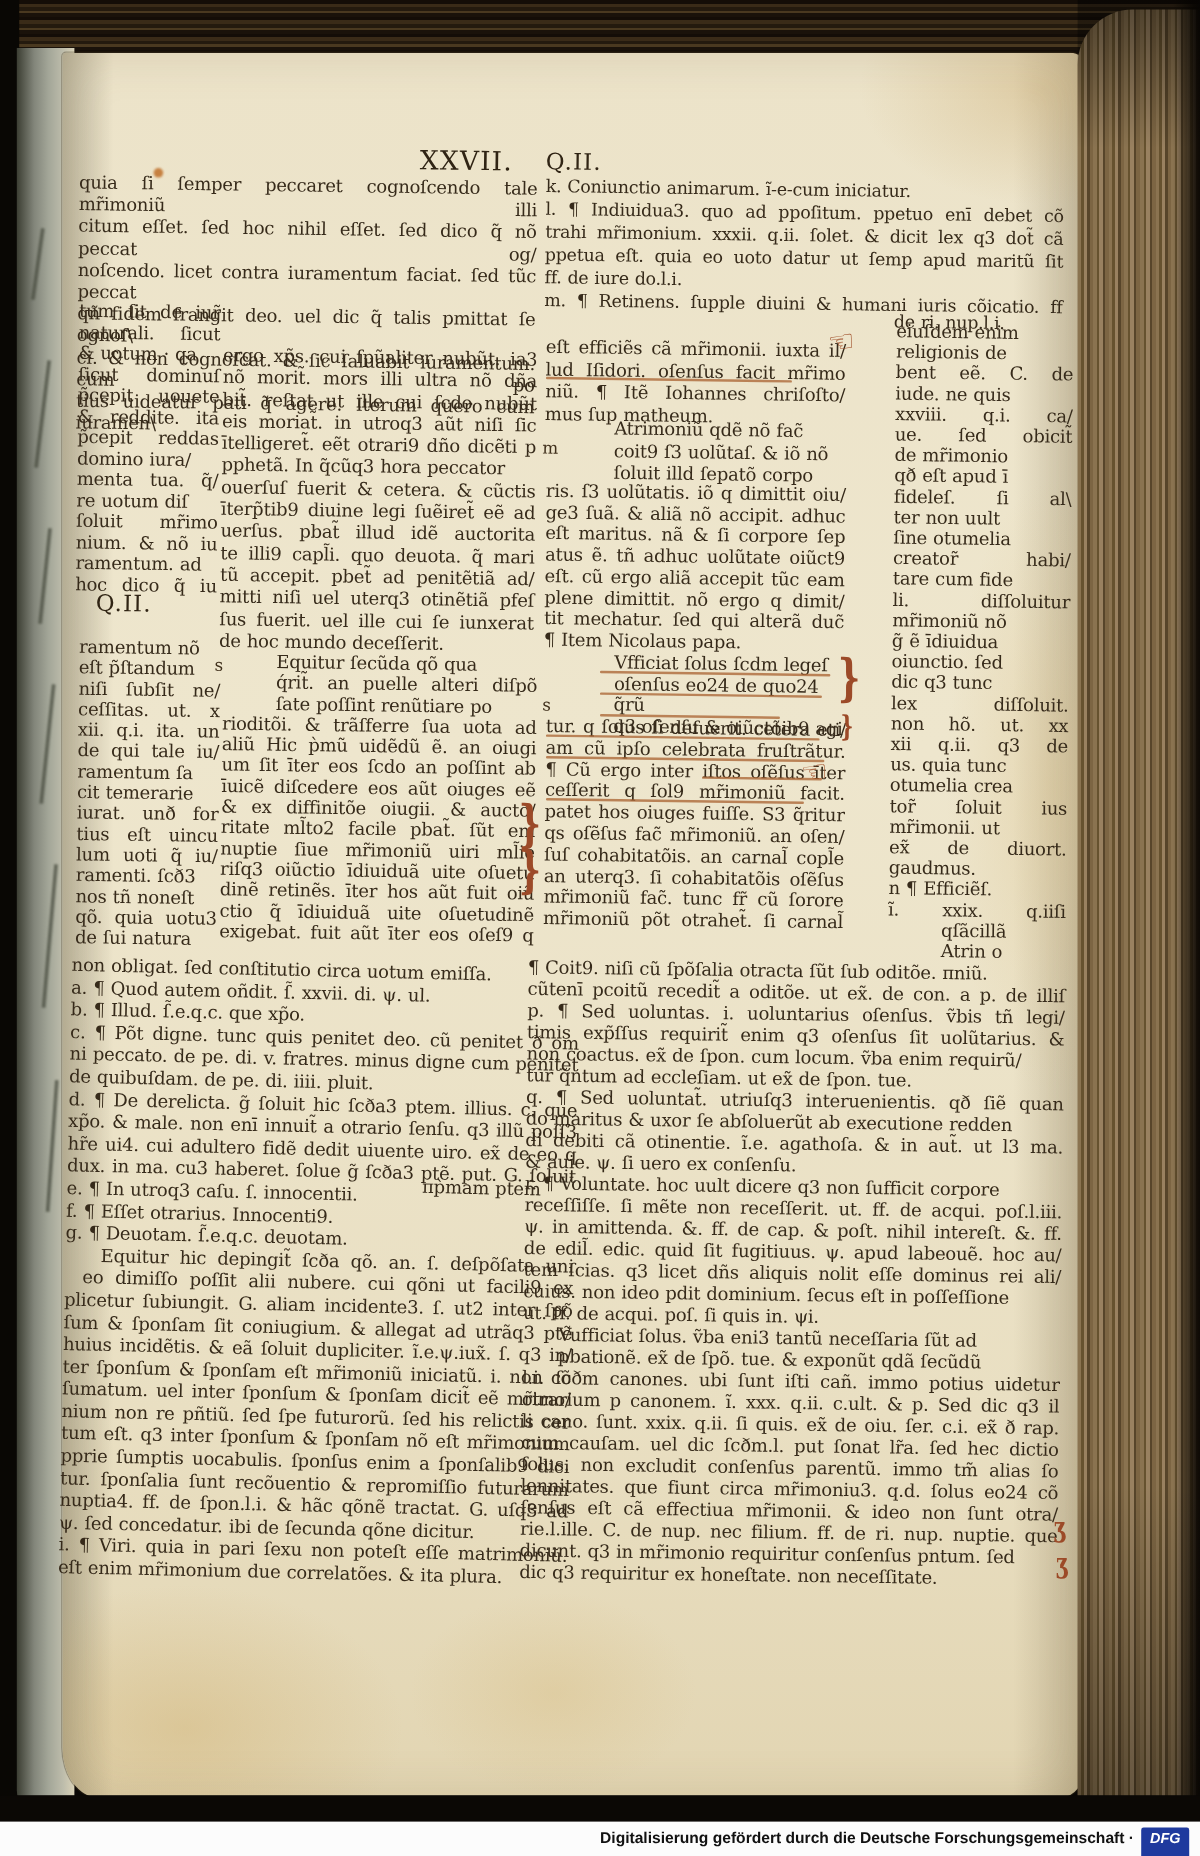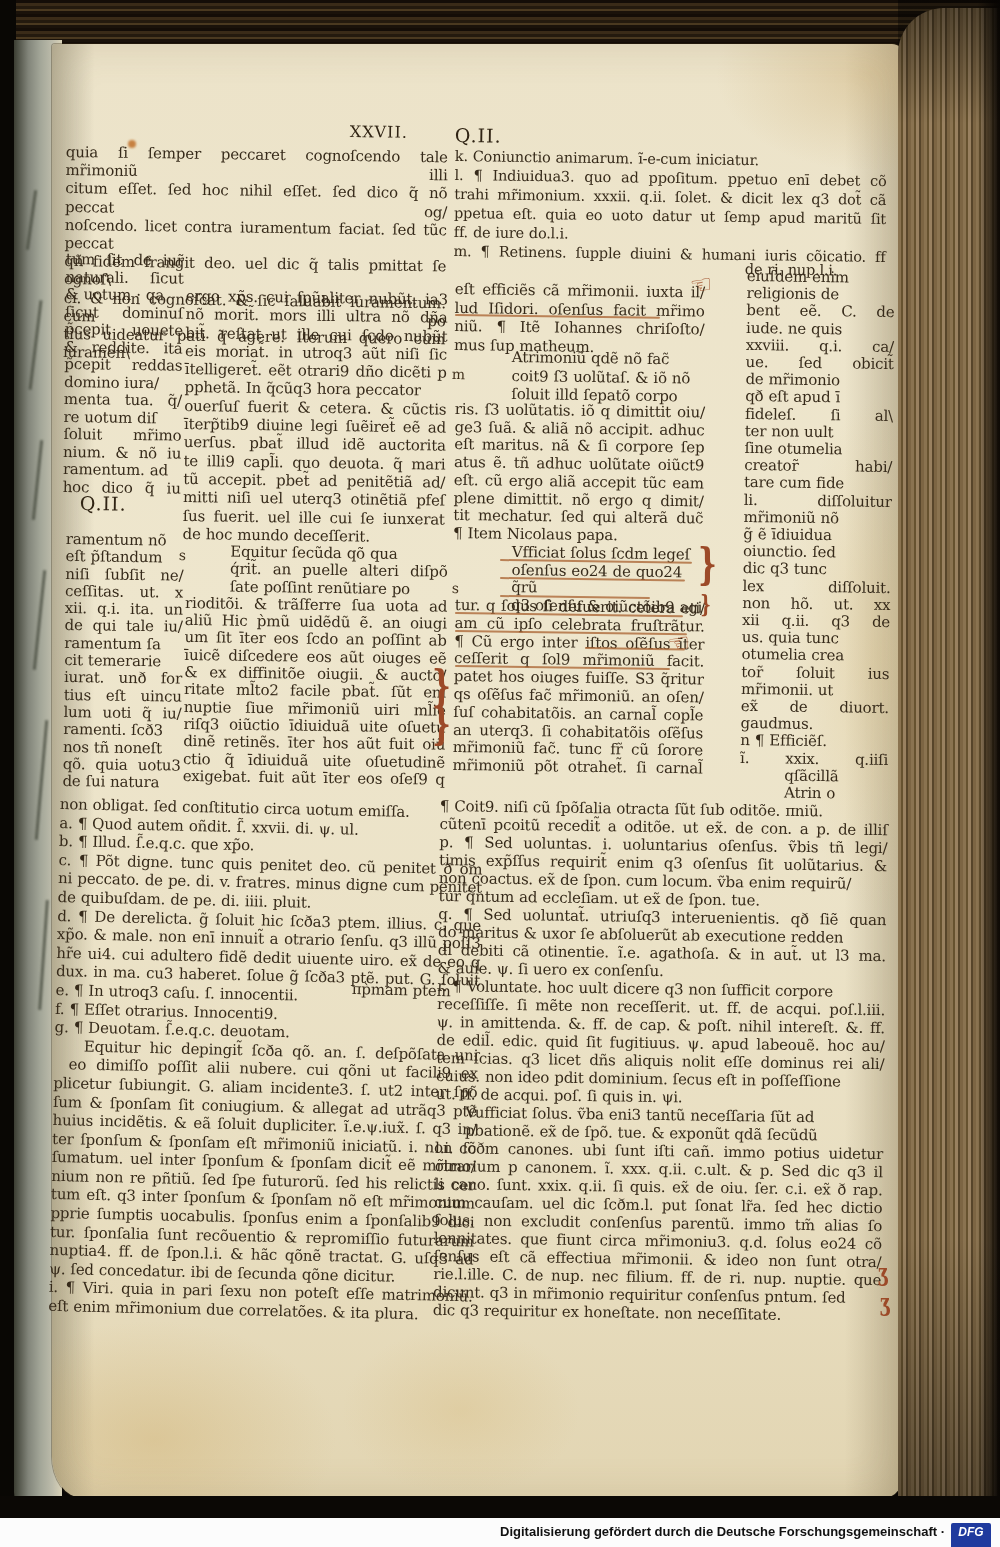--- a/index.html
+++ b/index.html
@@ -34,21 +34,21 @@
     border-radius:3px 12px 20px 30px / 3px 12px 26px 42px;
     box-shadow:0 0 0 1px rgba(60,45,20,.35), inset 0 0 40px rgba(120,100,60,.18);}
   .stain-dot{left:128px;top:140px;width:8px;height:8px;border-radius:50%;
     background:#c0702a;filter:blur(1px);opacity:.85;}
   
   .txt{color:#362a1a;font-size:15px;letter-spacing:-.2px;word-spacing:.5px;}
   .txt .tl{white-space:pre-wrap;}
   .just .tl.jl{text-align:justify;text-align-last:justify;}
   .r08{transform:rotate(.8deg);transform-origin:0 0;}
   .r13{transform:rotate(1.3deg);transform-origin:0 0;}
-  .hdr{font-size:16px;letter-spacing:1px;color:#302414;}
+  .hdr{font-size:22px;letter-spacing:1px;color:#302414;}
   .guide{font-size:14px;color:#40301c;}
   .uline{height:2px;background:#a8602f;opacity:.75;border-radius:2px;}
   .manicule{font-family:"DejaVu Sans",sans-serif;font-size:25px;color:#a0512c;}
   .brace{color:#9c4a28;font-size:42px;font-weight:bold;transform:scaleX(.7);}
   .brace.sm{font-size:24px;}
   
   .banner{left:0;top:1518px;width:1000px;height:29px;background:#fcfcfc;}
   .banner-text{position:absolute;right:55px;top:6px;font-family:"Liberation Sans",sans-serif;
     font-size:13px;font-weight:bold;color:#111;margin-left:24px;}
   .dfg-box{position:absolute;right:9px;top:5px;width:40px;height:35px;background:#1f3a9e;

